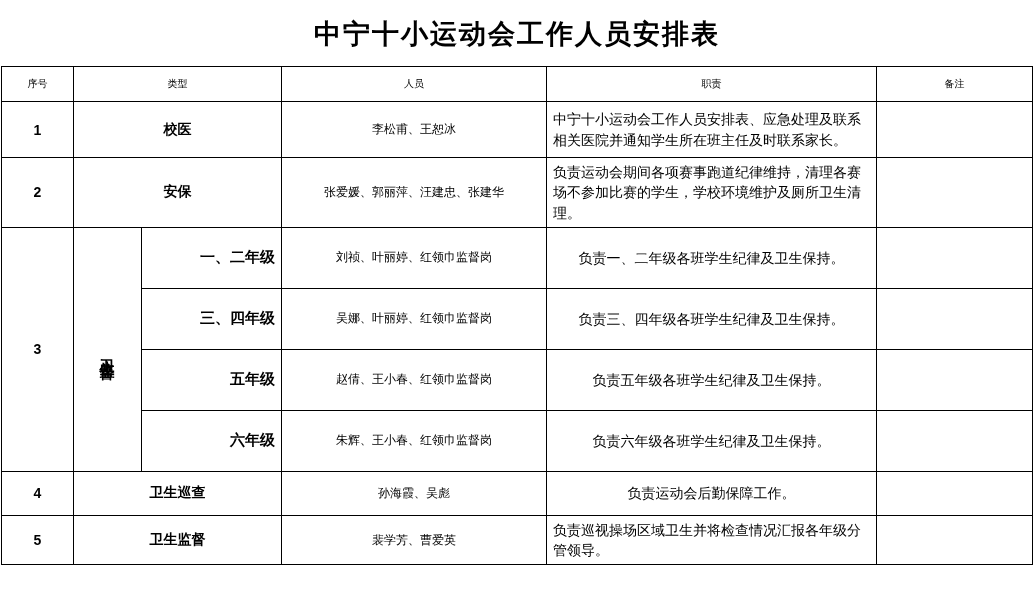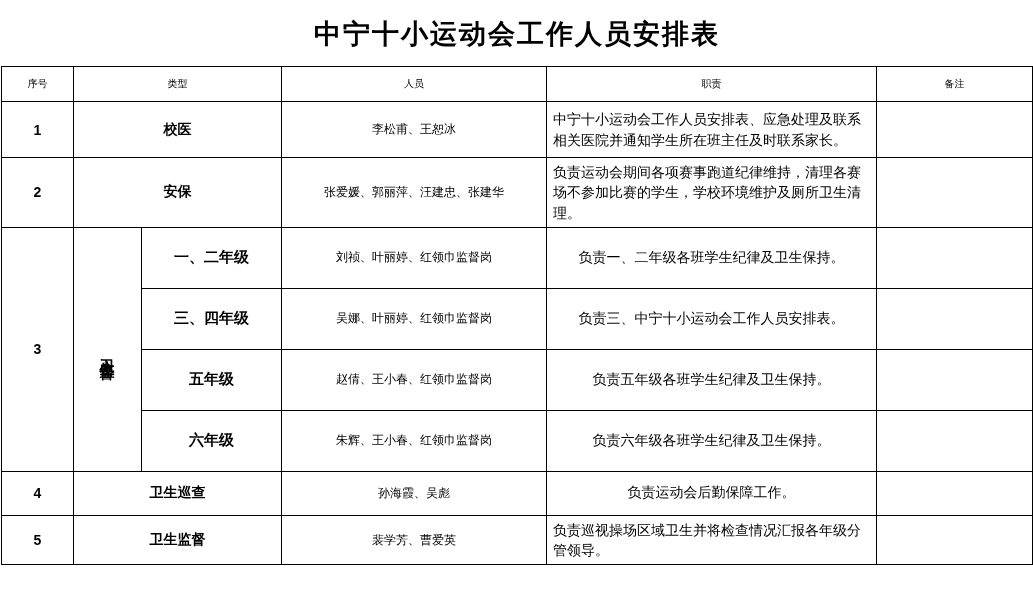--- a/index.html
+++ b/index.html
@@ -52,36 +52,35 @@
     text-align: center;
     font-weight: bold;
     font-size: 14px;
   }
   .type {
     text-align: center;
     font-weight: bold;
     font-size: 14px;
   }
   .subtype {
-    text-align: center;
+    text-align: right;
     font-weight: bold;
     font-size: 15px;
   }
   .people {
     text-align: center;
     font-size: 12px;
   }
   .duty {
     text-align: left;
     font-size: 14px;
     line-height: 1.45;
   }
   .duty.center {
     text-align: center;
-    font-family: Liberation Serif, serif;
   }
   .remark {
     text-align: center;
     font-size: 14px;
   }
   .vert-type {
     font-size: 15px;
     font-weight: bold;
     text-align: center;
     padding: 0 2px;
@@ -151,21 +150,21 @@
         <td class="vert-type" rowspan="4"><span>卫生监督</span></td>
         <td class="subtype">一、二年级</td>
         <td class="people">刘祯、叶丽婷、红领巾监督岗</td>
         <td class="duty center">负责一、二年级各班学生纪律及卫生保持。</td>
         <td class="remark"></td>
       </tr>
 
       <tr class="r-sub">
         <td class="subtype">三、四年级</td>
         <td class="people">吴娜、叶丽婷、红领巾监督岗</td>
-        <td class="duty center">负责三、中宁十小运动会工作人员安排表。</td>
+        <td class="duty center">负责三、四年级各班学生纪律及卫生保持。</td>
         <td class="remark"></td>
       </tr>
 
       <tr class="r-sub">
         <td class="subtype">五年级</td>
         <td class="people">赵倩、王小春、红领巾监督岗</td>
         <td class="duty center">负责五年级各班学生纪律及卫生保持。</td>
         <td class="remark"></td>
       </tr>
 

